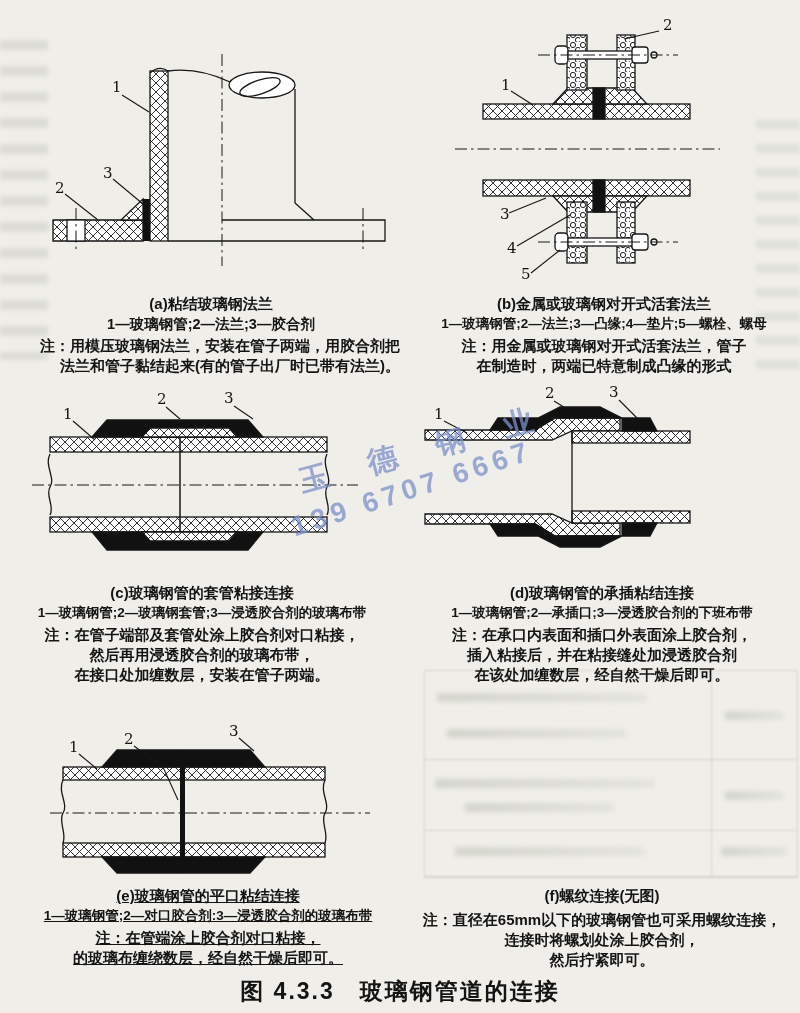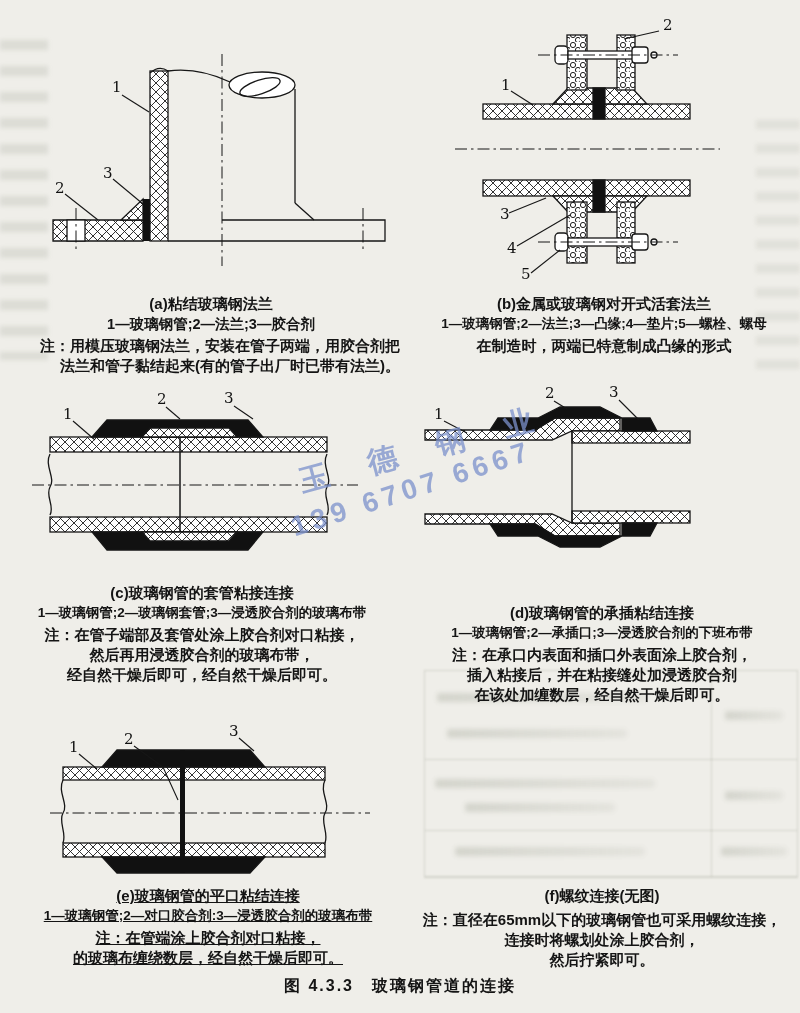--- a/index.html
+++ b/index.html
@@ -11,21 +11,21 @@
   }
   
   .cap{position:absolute;text-align:center;font-weight:700;font-size:15px;line-height:20px;}
   .cap .legend{font-size:13.5px;letter-spacing:0;}
   .cap .legend.wide{font-size:14.5px;}
   .cap .note{margin-top:2px;}
   .cap .note.gap{margin-top:4px;}
   .cap .note.left{text-align:right;padding-left:8px;}
   .fig-title{
     position:absolute;left:0;top:976px;width:800px;text-align:center;
-    font-size:16px;font-weight:700;letter-spacing:2px;
+    font-size:23px;font-weight:700;letter-spacing:2px;
   }
   
   svg{position:absolute;overflow:visible;}
   .ln{stroke:#161616;stroke-width:1.3;fill:none;}
   .cl{stroke:#161616;stroke-width:1;fill:none;stroke-dasharray:12 4 2.5 4;}
   .lead{stroke:#161616;stroke-width:1.1;fill:none;}
   .num{font-family:"DejaVu Serif","Liberation Serif",serif;font-size:15px;fill:#111;stroke:none;}
   
   .wm{position:absolute;font-weight:700;transform-origin:left center;white-space:nowrap;}
   .wm1{left:300px;top:462px;font-size:30px;letter-spacing:16px;transform:rotate(-15deg);}
@@ -246,35 +246,36 @@
     <div class="note left">
       <div>注：用模压玻璃钢法兰，安装在管子两端，用胶合剂把</div>
       <div>法兰和管子黏结起来(有的管子出厂时已带有法兰)。</div>
     </div>
   </div>
 
   <div class="cap" style="left:414px;top:294px;width:380px;">
     <div>(b)金属或玻璃钢对开式活套法兰</div>
     <div class="legend">1—玻璃钢管;2—法兰;3—凸缘;4—垫片;5—螺栓、螺母</div>
     <div class="note">
+      <div>注：用金属或玻璃钢对开式活套法兰，管子</div>
       <div>在制造时，两端已特意制成凸缘的形式</div>
     </div>
   </div>
 
   <div class="cap" style="left:0;top:583px;width:404px;">
     <div>(c)玻璃钢管的套管粘接连接</div>
     <div class="legend">1—玻璃钢管;2—玻璃钢套管;3—浸透胶合剂的玻璃布带</div>
     <div class="note">
       <div>注：在管子端部及套管处涂上胶合剂对口粘接，</div>
       <div>然后再用浸透胶合剂的玻璃布带，</div>
-      <div>经自然干燥后即可，经自然干燥后即可。</div>
-    </div>
-  </div>
-
-  <div class="cap" style="left:404px;top:603px;width:396px;">
+      <div>在接口处加缠数层，安装在管子两端。</div>
+    </div>
+  </div>
+
+  <div class="cap" style="left:404px;top:583px;width:396px;">
     <div>(d)玻璃钢管的承插粘结连接</div>
     <div class="legend">1—玻璃钢管;2—承插口;3—浸透胶合剂的下班布带</div>
     <div class="note">
       <div>注：在承口内表面和插口外表面涂上胶合剂，</div>
       <div>插入粘接后，并在粘接缝处加浸透胶合剂</div>
       <div>在该处加缠数层，经自然干燥后即可。</div>
     </div>
   </div>
 
   <div class="cap" style="left:6px;top:886px;width:404px;text-decoration:underline;">

